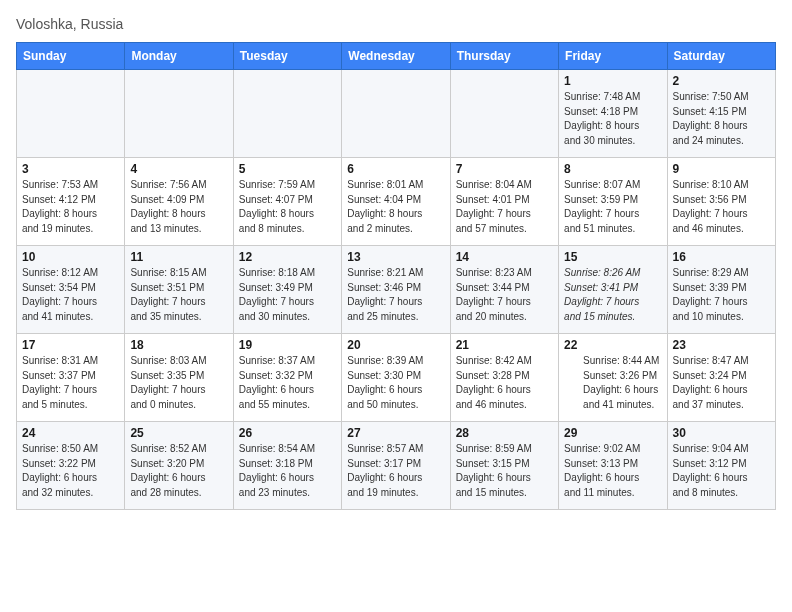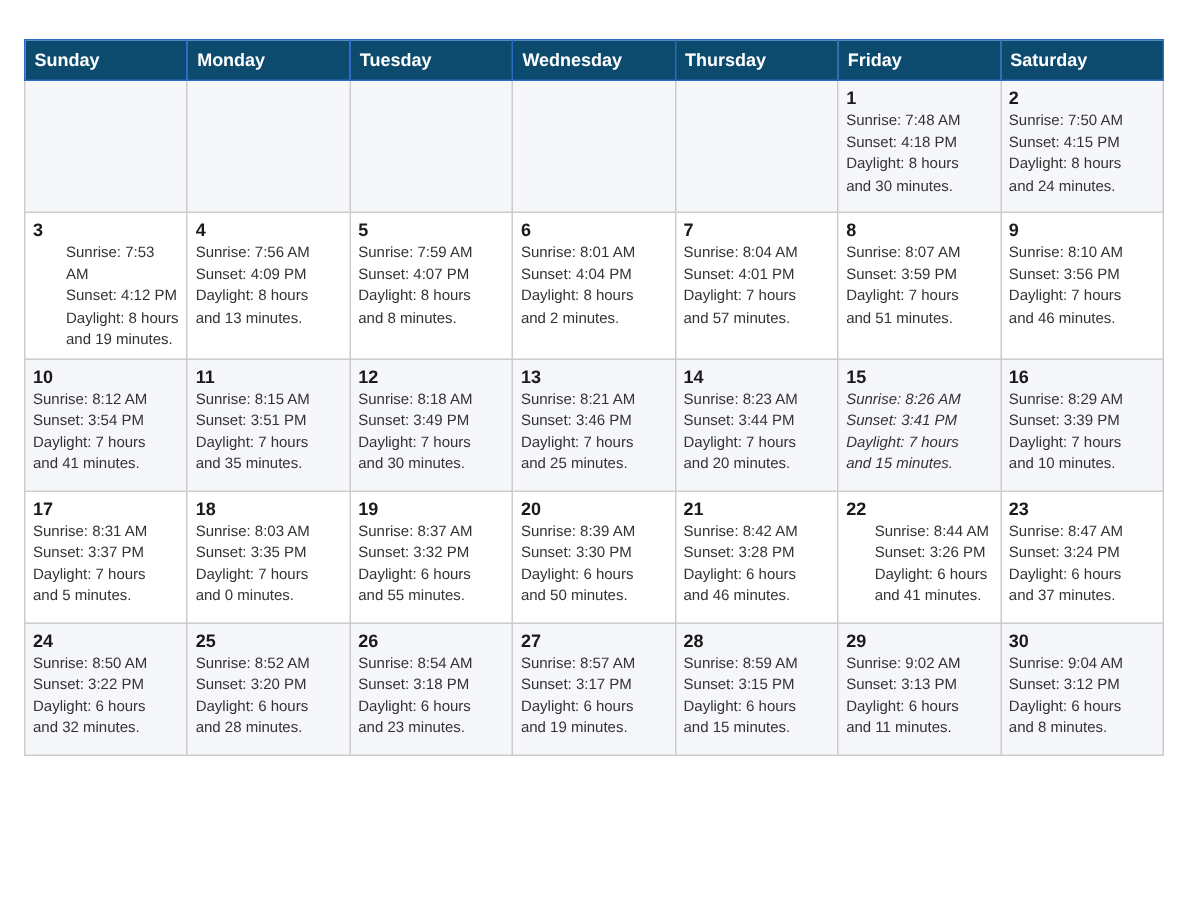--- a/index.html
+++ b/index.html
@@ -32,21 +32,21 @@
     .location {
       font-size: 14px;
       color: #555;
     }
     table {
       width: 100%;
       border-collapse: collapse;
       table-layout: fixed;
     }
     thead tr th {
-      background-color: #0c4a6e;
+      background-color: #3b82f6;
       color: #fff;
       font-size: 12px;
       font-weight: bold;
       padding: 6px 6px;
       text-align: left;
       border: 1px solid #2a6bc5;
     }
     tbody tr td {
       vertical-align: top;
       border: 1px solid #ccc;
@@ -76,20 +76,21 @@
     }
     .empty-cell {
       background: #f5f7fa !important;
     }
   </style>
 </head>
 <body>
 
 <div class="header-area">
   <div class="title-area">
+    <div class="location">Voloshka, Russia</div>
   </div>
 </div>
 
 <table>
   <thead>
     <tr>
     <th>Sunday</th>
         <th>Monday</th>
         <th>Tuesday</th>
         <th>Wednesday</th>
@@ -116,21 +117,21 @@
           <span class="day-num">2</span>
           <div class="day-info" style="white-space: pre-line;">Sunrise: 7:50 AM
 Sunset: 4:15 PM
 Daylight: 8 hours
 and 24 minutes.</div>
         </td>
       </tr>
       <tr>
         <td>
           <span class="day-num">3</span>
-          <div class="day-info" style="white-space: pre-line; margin-left: 22px;">Sunrise: 7:53 AM
+          <div class="day-info" style="white-space: pre-line;">Sunrise: 7:53 AM
 Sunset: 4:12 PM
 Daylight: 8 hours
 and 19 minutes.</div>
         </td>
         <td>
           <span class="day-num">4</span>
           <div class="day-info" style="white-space: pre-line;">Sunrise: 7:56 AM
 Sunset: 4:09 PM
 Daylight: 8 hours
 and 13 minutes.</div>

